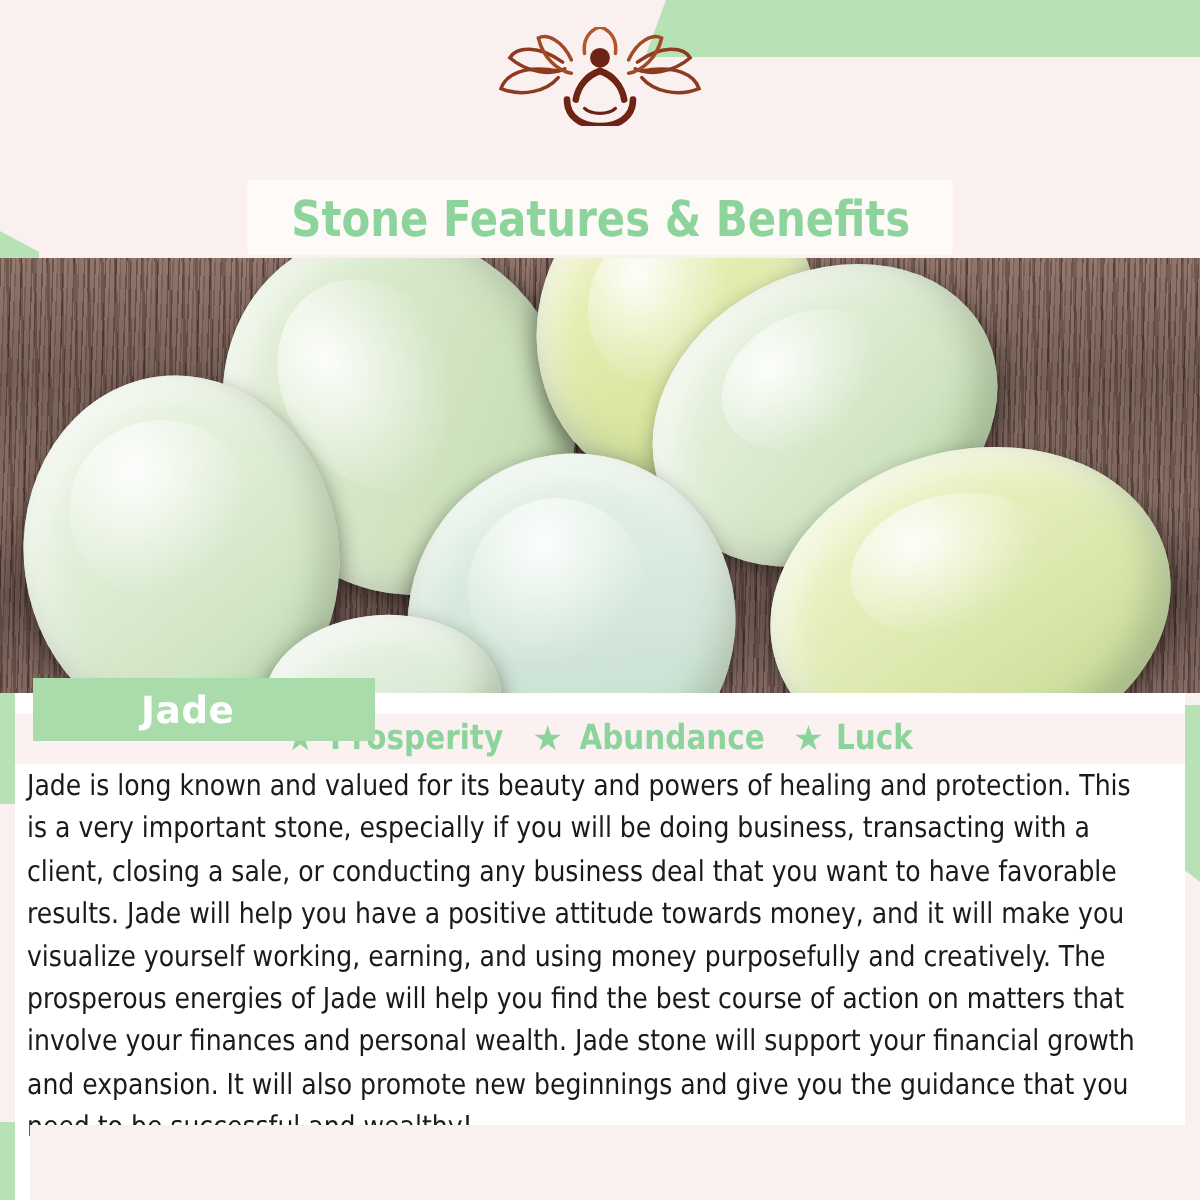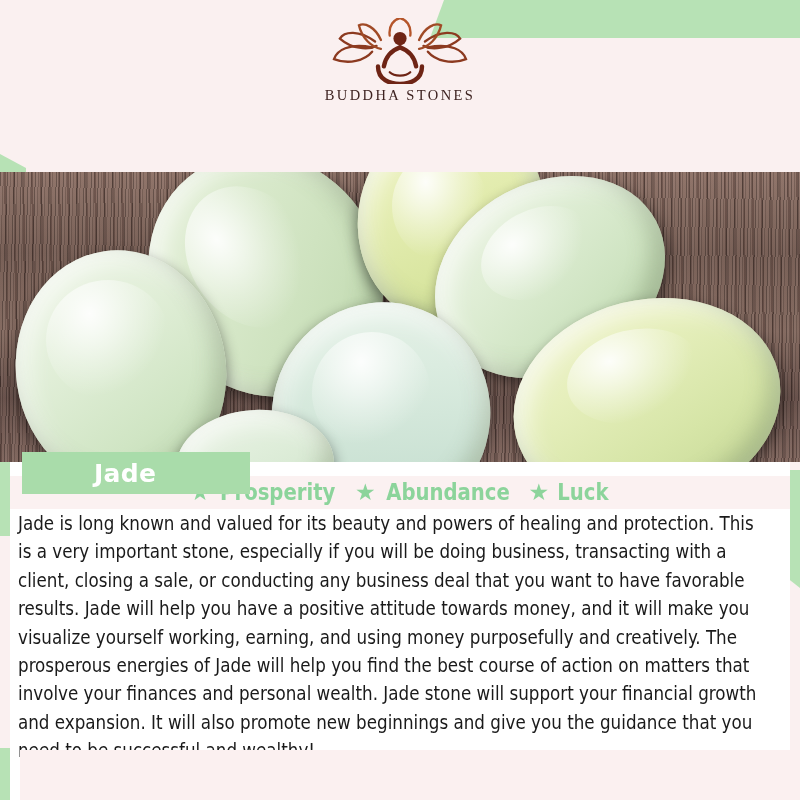--- a/index.html
+++ b/index.html
@@ -170,23 +170,25 @@
           <path d="M100 40 C88 44 80 54 78 66"></path>
           <path d="M100 40 C112 44 120 54 122 66"></path>
 
           <path d="M70 66 C70 84 86 90 100 90 C114 90 130 84 130 66"></path>
         </g>
         <g fill="none" stroke="#6e2415" stroke-width="3" stroke-linecap="round">
           <path d="M86 74 C92 80 108 80 114 74"></path>
         </g>
       </svg>
     </span>
-    <div class="logo-text">BUDDHA STONES</div>
-  </div>
-
+  </div>
+
+  <div class="title-banner">
+    <div class="title-text">Stone Features &amp; Benefits</div>
+  </div>
 
   <div class="photo">
     <div class="wood"></div>
 
     <div class="stone" style="left:152px; top:-22px; width:228px; height:250px; transform:rotate(-34deg);
                 background:linear-gradient(145deg,#e8f2dd 0%,#dcebcf 30%,#cfe3c0 60%,#bcd7ab 100%);"></div>
     <div class="s-gloss" style="left:190px; top:10px; width:120px; height:150px; transform:rotate(-34deg);"></div>
 
     <div class="stone" style="left:358px; top:-58px; width:188px; height:212px; transform:rotate(8deg);
                 background:linear-gradient(150deg,#f2f5cd 0%,#e6eeb4 35%,#d8e59f 70%,#c6d88c 100%);"></div>

